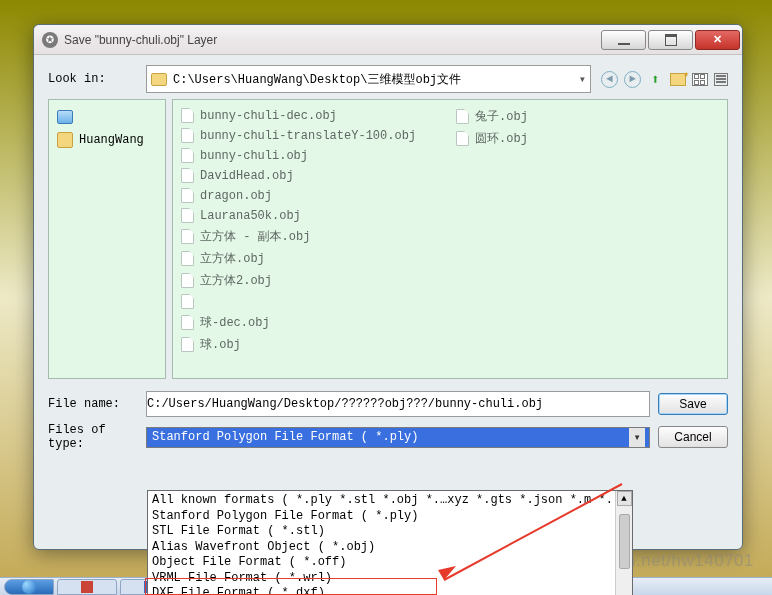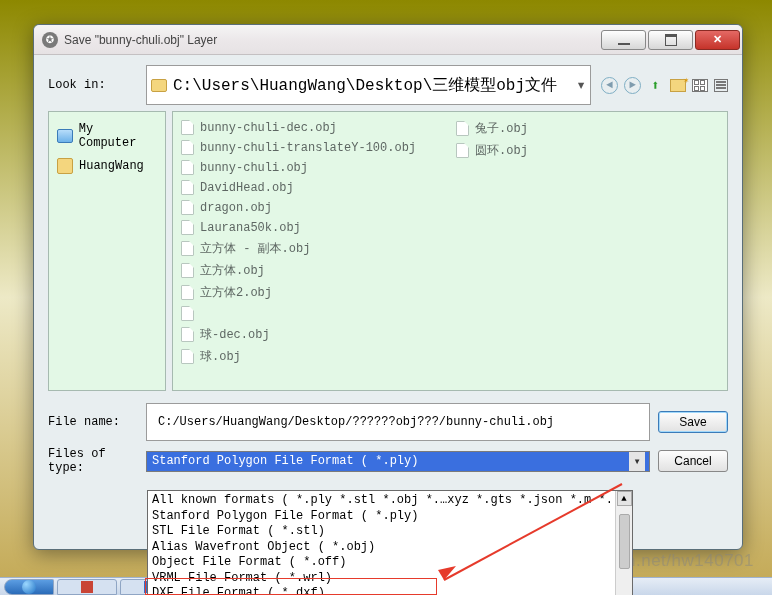--- a/index.html
+++ b/index.html
@@ -57,22 +57,22 @@
   .win-btn.close { background: linear-gradient(to bottom,#e46964,#c5332a); color:#fff; border-color:#8a2a23;}
   .win-btn.min::after { content:""; width:12px; height:2px; background:#555; margin-top:8px;}
   .win-btn.max::after { content:""; width:10px; height:8px; border:1px solid #555; border-top-width:3px;}
   .win-btn.close::after { content:"✕"; font-size:11px;}
 
   .content { flex:1; padding: 10px 14px 14px 14px; display:flex; flex-direction:column; font-family: "Courier New", monospace; }
 
   .row { display:flex; align-items:center; margin-bottom:6px; }
   .label { width: 98px; font-family:"Courier New",monospace; font-size:12px;}
   .path-select {
-    flex:1; height:40px; background:#fff; border:1px solid #9b9b9b;
-    display:flex; align-items:center; padding:0 18px 0 4px; font-size:16px;
+    flex:1; height:28px; background:#fff; border:1px solid #9b9b9b;
+    display:flex; align-items:center; padding:0 18px 0 4px; font-size:12px;
     position:relative;
   }
   .path-select::after { content:"▾"; position:absolute; right:4px; color:#555;}
   .path-select .folder-ico { width:16px;height:13px;background:#f4d67e;border:1px solid #c8a143;border-radius:2px;margin-right:6px;}
   .nav-icons { display:flex; align-items:center; gap:6px; margin-left:10px;}
   .nav-ico { width:17px;height:17px;display:flex;align-items:center;justify-content:center;font-size:14px;}
   .arrow-circle { width:17px;height:17px;border-radius:50%;border:1px solid #7faec4;display:flex;align-items:center;justify-content:center;color:#7f9cae;font-size:11px;}
   .up-arrow { color:#2a9e2a; font-weight:bold; font-size:14px;}
   .new-folder { width:16px;height:13px;background:#f4d67e;border:1px solid #c8a143;position:relative;}
   .new-folder::after{content:"✶";position:absolute;right:-4px;top:-5px;color:#d99a14;font-size:9px;}
@@ -95,21 +95,21 @@
     flex:1; background:#e3f8e6; border:1px solid #a6bab0; padding:8px;
     display:flex; gap:40px;
   }
   .col { display:flex; flex-direction:column; gap:5px; }
   .file-item { display:flex; align-items:center; gap:6px; color:#5e6763;}
   .file-ico { width:13px;height:15px;background:#fff;border:1px solid #b8c7bf;border-radius:1px;position:relative;}
   .file-ico::after{content:"";position:absolute;right:-1px;top:-1px;border-style:solid;border-width:0 5px 5px 0;border-color:transparent #e3f8e6 transparent transparent;}
 
   .field-row { margin-top:12px; }
   .text-input {
-    flex:1; height:38px; background:#fff; border:1px solid #9b9b9b; padding:0 11px;
+    flex:1; height:26px; background:#fff; border:1px solid #9b9b9b; padding:0 0;
     font-family:"Courier New",monospace; font-size:12px;
   }
   .btn {
     width:70px; height:22px; background:linear-gradient(to bottom,#fdfdfd,#e2e2e2);
     border:1px solid #888; border-radius:3px;
     display:flex;align-items:center;justify-content:center;
     font-family:Tahoma,sans-serif; font-size:12px;
   }
   .btn.save { border:1px solid #3b7bb8; box-shadow:0 0 0 1px #a0d8fb inset;}
 
@@ -205,21 +205,20 @@
             <span></span>
             <span></span>
           </div>
       </div>
     </div>
 
     <div class="browser">
       <div class="sidebar">
         <div class="side-item">
           <div class="ico-pc"></div>
-          <span>My Computer</span>
         </div>
         <div class="side-item">
           <div class="ico-user"></div>
           <span>HuangWang</span>
         </div>
       </div>
 
       <div class="file-area">
         <div class="col" id="col1">
             <div class="file-item">

